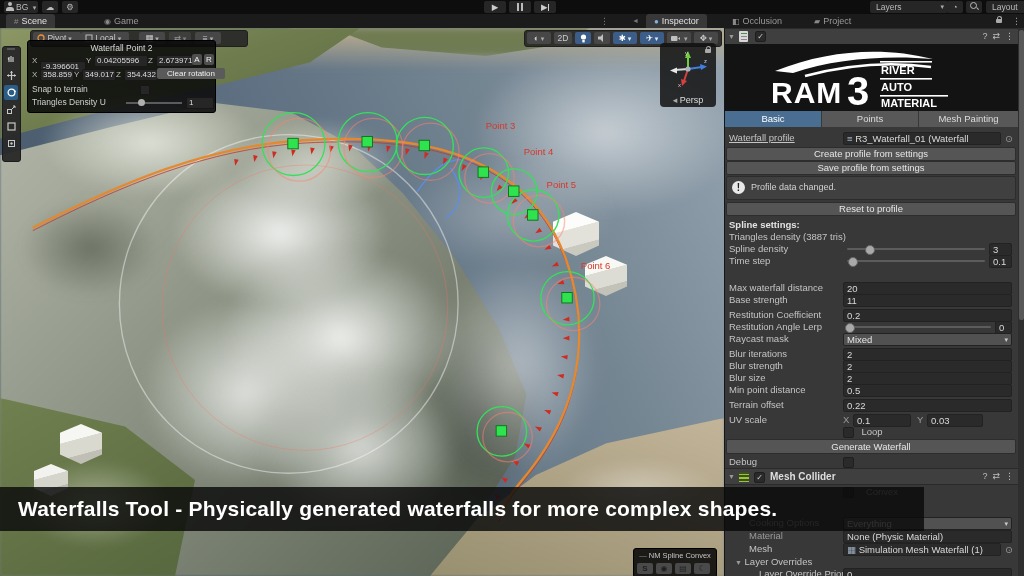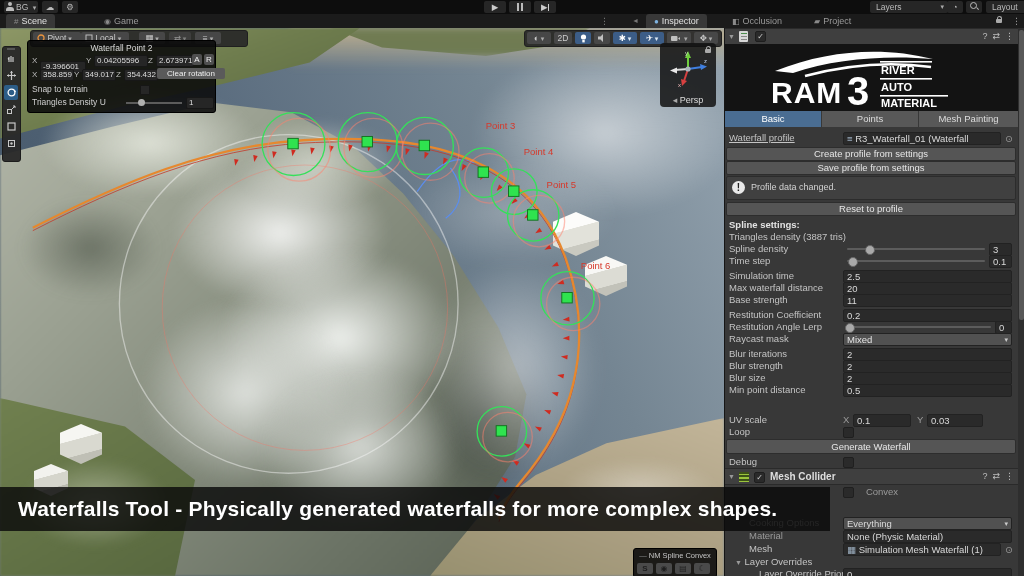--- a/index.html
+++ b/index.html
@@ -40,21 +40,21 @@
         font-size:8px;line-height:11px;text-align:center;}
   .axlbl{position:absolute;font-size:8px;color:#bbb;}
   
   #gizmo{left:660px;top:15px;width:56px;height:64px;background:rgba(18,18,18,.85);border-radius:4px;}
   
   #nmpanel{left:633px;top:520px;width:82px;height:28px;background:rgba(12,12,12,.9);
            border:1px solid #000;border-radius:3px;font-size:7.5px;color:#c5c5c5;}
   .nmbtn{position:absolute;top:14px;width:16px;height:11px;background:#4a4a4a;border-radius:2px;
          color:#1e1e1e;font-size:8px;font-weight:bold;line-height:11px;text-align:center;}
   
-  #banner{left:0;top:487px;width:830px;height:44px;background:rgba(10,10,10,.82);z-index:60;}
+  #banner{left:0;top:487px;width:924px;height:44px;background:rgba(10,10,10,.82);z-index:60;}
   #banner div{padding:10px 0 0 18px;font-size:21px;font-weight:bold;color:#fff;letter-spacing:.2px;}
   
   #inspector{left:724px;top:28px;width:300px;height:548px;background:#383838;border-left:1px solid #161616;}
   .irow{position:absolute;left:4px;width:286px;height:12px;line-height:12px;font-size:9.5px;color:#c4c4c4;}
   .ival{position:absolute;left:114px;right:3px;top:0;height:11px;background:#2a2a2a;
         border:1px solid #222;border-radius:2px;line-height:11px;padding:0 3px;color:#d9d9d9;overflow:hidden;}
   .ibtn{position:absolute;left:1px;width:288px;height:12px;background:#555;border:1px solid #2d2d2d;
         border-radius:2px;text-align:center;line-height:12px;font-size:9.5px;color:#e6e6e6;}
   .slider-track{position:absolute;top:5px;height:2px;background:#5c5c5c;border-radius:1px;}
   .slider-knob{position:absolute;top:-3px;width:8px;height:8px;border-radius:50%;background:#a9a9a9;border:1px solid #666;}
@@ -471,21 +471,20 @@
       <span class="slval">3</span>
     </div>
     <div class="irow" style="top:227px;">
       <span>Time step</span>
       <span class="slider-track" style="left:118px;width:138px;">
           <span class="slider-knob" style="left:1px;"></span>
         </span>
       <span class="slval">0.1</span>
     </div>
 
-    <div class="irow" style="top:242px;"><span>Simulation time</span><span class="ival">2.5</span></div>
     <div class="irow" style="top:254px;"><span>Max waterfall distance</span><span class="ival">20</span></div>
     <div class="irow" style="top:266px;"><span>Base strength</span><span class="ival">11</span></div>
 
     <div class="irow" style="top:281px;"><span>Restitution Coefficient</span><span class="ival">0.2</span></div>
     <div class="irow" style="top:293px;">
       <span>Restitution Angle Lerp</span>
       <span class="slider-track" style="left:118px;width:144px;">
           <span class="slider-knob" style="left:-2px;"></span>
         </span>
       <span class="slval" style="left:266px;">0</span>
@@ -496,29 +495,30 @@
         <span>Mixed</span>
         <span style="position:absolute;right:3px;color:#ccc;font-size:7px;">▾</span>
       </span>
     </div>
 
     <div class="irow" style="top:320px;"><span>Blur iterations</span><span class="ival">2</span></div>
     <div class="irow" style="top:332px;"><span>Blur strength</span><span class="ival">2</span></div>
     <div class="irow" style="top:344px;"><span>Blur size</span><span class="ival">2</span></div>
     <div class="irow" style="top:356px;"><span>Min point distance</span><span class="ival">0.5</span></div>
 
+    <div class="irow" style="top:371px;"><span>Terrain offset</span><span class="ival">0.22</span></div>
 
     <div class="irow" style="top:386px;">
       <span>UV scale</span>
       <span style="position:absolute;left:114px;" class="dim">X</span>
       <span class="ival" style="left:124px;right:auto;width:50px;">0.1</span>
       <span style="position:absolute;left:188px;" class="dim">Y</span>
       <span class="ival" style="left:198px;right:auto;width:48px;">0.03</span>
     </div>
-    <div class="irow" style="top:398px;"><span>Loop</span><span class="chk"></span></div>
+    <div class="irow" style="top:398px;text-align:center;"><span>Loop</span><span class="chk"></span></div>
 
     <div class="ibtn" style="top:411px;height:13px;line-height:13px;">Generate Waterfall</div>
 
     <div class="irow" style="top:428px;"><span>Debug</span><span class="chk"></span></div>
 
     <div class="hdr" style="top:440px;">
       <span style="position:absolute;left:3px;color:#999;font-size:7px;">▼</span>
       <span style="position:absolute;left:14px;top:3px;width:10px;height:10px;background:repeating-linear-gradient(0deg,#9bc43c 0 1.2px,#3d5218 1.2px 3.4px),repeating-linear-gradient(90deg,rgba(155,196,60,.9) 0 1.2px,rgba(61,82,24,.35) 1.2px 3.4px);"></span>
       <span style="position:absolute;left:29px;top:2.5px;width:9px;height:9px;background:#2a2a2a;border:1px solid #1e1e1e;border-radius:2px;text-align:center;line-height:9px;color:#cfcfcf;font-size:8px;"><span>✓</span></span>
       <span style="position:absolute;left:45px;font-weight:bold;color:#dedede;">Mesh Collider</span>

